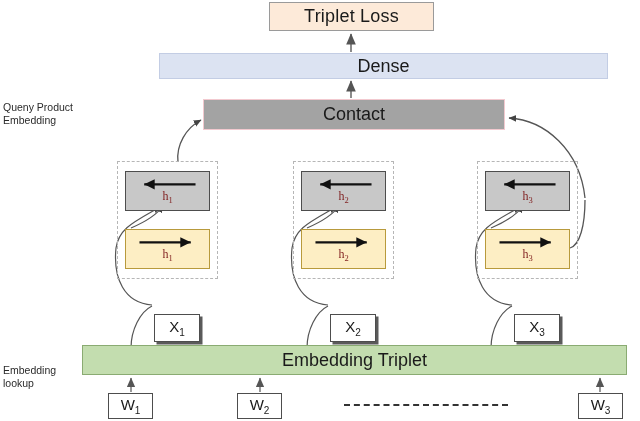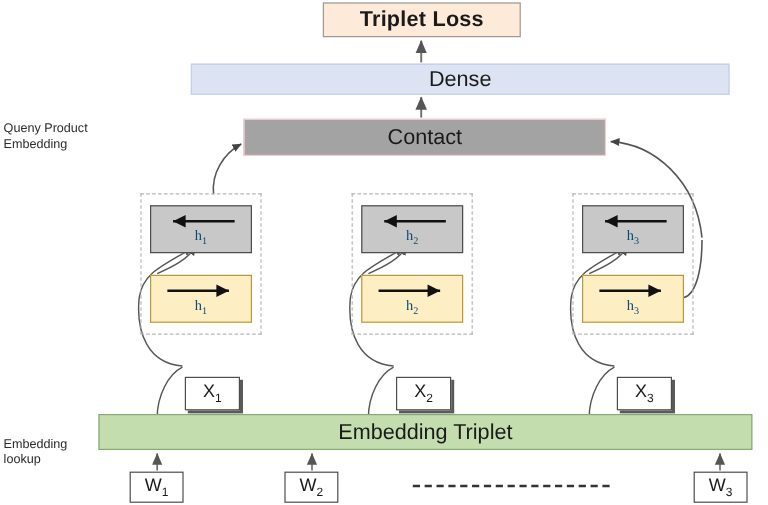--- a/index.html
+++ b/index.html
@@ -6,21 +6,21 @@
   body{width:640px;height:421px;position:relative;overflow:hidden;
        font-family:"Liberation Sans",sans-serif;color:#1a1a1a;}
   #stage{position:absolute;left:0;top:0;width:640px;height:421px;}
   .abs{position:absolute;box-sizing:border-box;}
 
   
   .box-triplet{
     left:269px;top:2px;width:165px;height:29px;
     background:#fdead9;border:1px solid #9a9a9a;
     display:flex;align-items:center;justify-content:center;
-    font-size:18px;letter-spacing:.2px;font-weight:bold;
+    font-size:18px;letter-spacing:.2px;
   }
   .box-dense{
     left:128px;top:53px;width:449px;height:26px;
     background:#dce3f2;border:1px solid #c3cde4;
     display:flex;align-items:center;justify-content:center;
     font-size:18px;
     margin-left:31px;
   }
   .box-contact{
     left:203px;top:99px;width:302px;height:31px;
@@ -55,21 +55,21 @@
   .cell{
     position:absolute;box-sizing:border-box;
     width:85px;height:40px;left:7px;
     display:block;
   }
   .cell-back{top:9px;background:#c8c8c8;border:1.4px solid #4d4d4d;}
   .cell-fwd{top:67px;background:#fdeec4;border:1.4px solid #b89a3c;}
   .cell .glyph{position:absolute;left:0;top:0;width:100%;height:100%;}
   .cell .hlab{
     position:absolute;left:0;right:0;top:17px;text-align:center;
-    font-family:"Liberation Serif",serif;font-size:12px;color:#0c4a6e;
+    font-family:"Liberation Serif",serif;font-size:12px;color:#7f1d1d;
   }
   .cell .hlab sub{font-size:8.5px;}
 
   
   .xbox{
     width:46px;height:28px;top:291px;
     background:#ffffff;border:1.3px solid #4d4d4d;
     display:flex;align-items:center;justify-content:center;
     font-size:15px;box-shadow:2.5px 2.5px 0 #5a5a5a;margin-top:23px;
   }

